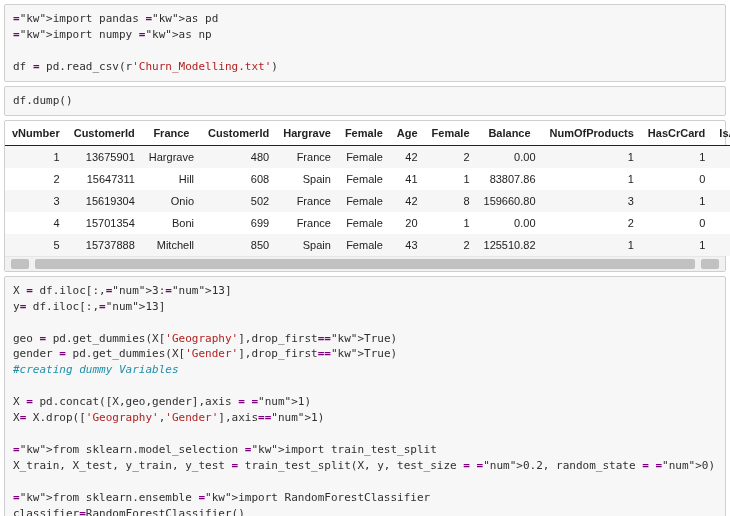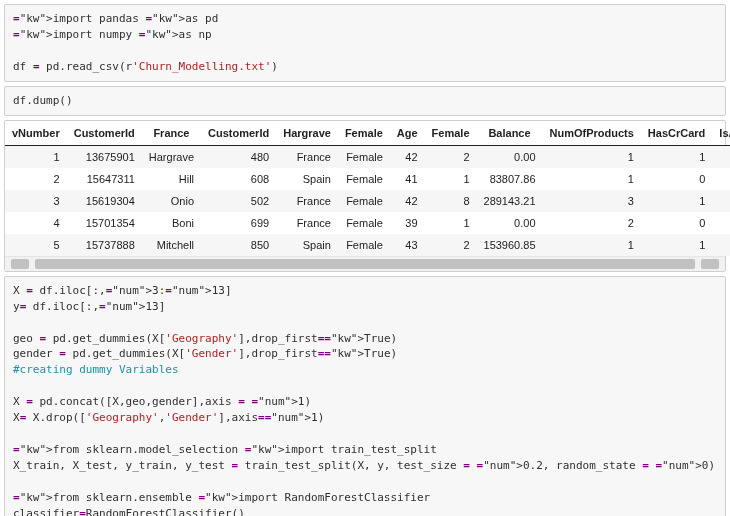--- a/index.html
+++ b/index.html
@@ -10,21 +10,21 @@
   .tbl td{text-align:right;padding:5px 7px;vertical-align:middle}
   .tbl tbody tr:nth-child(odd){background:#f6f6f6}
   .tbl tbody tr:nth-child(even){background:#fff}
   .scrollbar{height:14px;background:#f1f1f1;border-top:1px solid #e6e6e6;position:relative}
   .thumb{position:absolute;top:2px;height:10px;border-radius:2px;background:#c1c1c1}
   .thumb.left{left:6px;width:18px}
   .thumb.right{right:6px;width:18px}
   .thumb.mid{left:30px;right:30px;background:#c1c1c1}
   .op{color:#7c007c;font-weight:700}
   .str{color:#b22222}
-  .comm{color:#1e90aa;}
+  .comm{color:#1e90aa;font-style:italic}
 </style>
 </head>
 <body>
 
 <div class="cell" id="cell1"><span class<span="" class="op">=</span>"kw"&gt;import pandas <span class<span="" class="op">=</span>"kw"&gt;as pd
 <span class<span="" class="op">=</span>"kw"&gt;import numpy <span class<span="" class="op">=</span>"kw"&gt;as np
 
 df <span class="op">=</span> pd.read_csv(r<span class="str">'Churn_Modelling.txt'</span>)</div>
 <div class="cell" id="cell2">df.dump()</div>
 
@@ -77,49 +77,49 @@
         </tr>
         <tr>
           <td>3</td>
           <td>15619304</td>
           <td>Onio</td>
           <td>502</td>
           <td>France</td>
           <td>Female</td>
           <td>42</td>
           <td>8</td>
-          <td>289143.21</td>
+          <td>159660.80</td>
           <td>3</td>
           <td>1</td>
           <td>0</td>
         </tr>
         <tr>
           <td>4</td>
           <td>15701354</td>
           <td>Boni</td>
           <td>699</td>
           <td>France</td>
           <td>Female</td>
-          <td>39</td>
+          <td>20</td>
           <td>1</td>
           <td>0.00</td>
           <td>2</td>
           <td>0</td>
           <td>0</td>
         </tr>
         <tr>
           <td>5</td>
           <td>15737888</td>
           <td>Mitchell</td>
           <td>850</td>
           <td>Spain</td>
           <td>Female</td>
           <td>43</td>
           <td>2</td>
-          <td>153960.85</td>
+          <td>125510.82</td>
           <td>1</td>
           <td>1</td>
           <td>1</td>
         </tr>
       </tbody>
   </table>
   <div class="scrollbar">
     <div class="thumb left"></div>
     <div class="thumb mid"></div>
     <div class="thumb right"></div>

